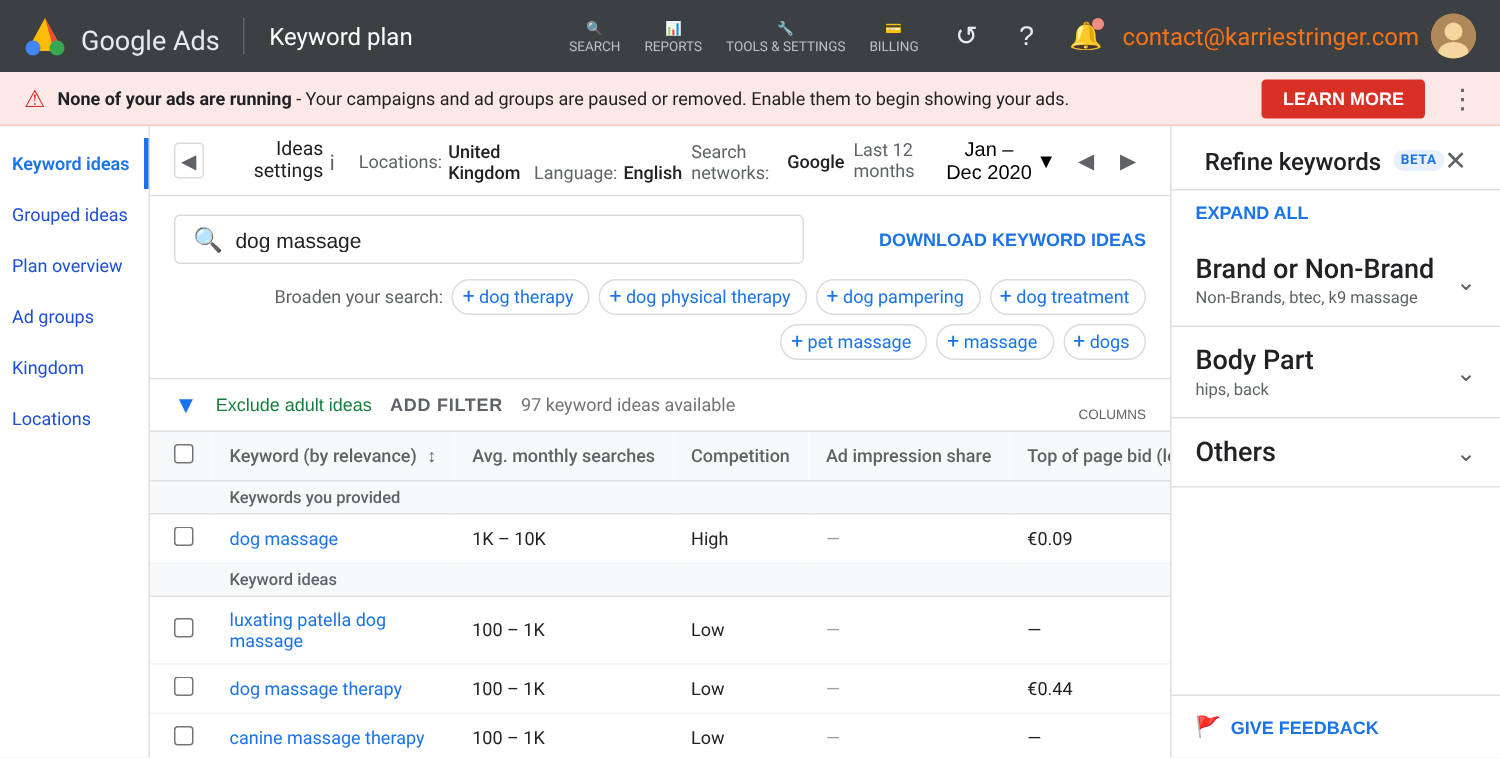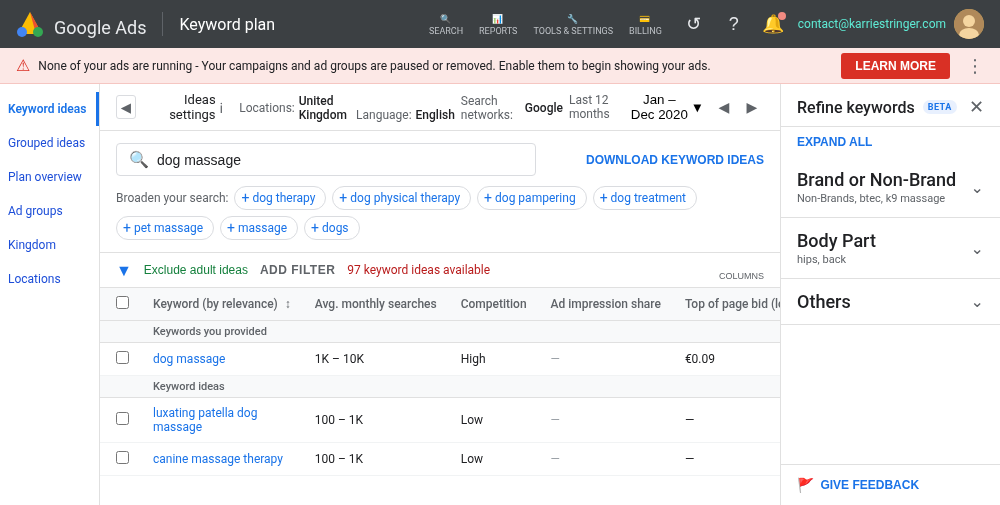--- a/index.html
+++ b/index.html
@@ -14,30 +14,30 @@
     .divider-v { width: 1px; height: 24px; background: #5f6368; margin: 0 16px; }
     .page-title-nav { color: #fff; font-size: 16px; font-weight: 400; }
     .nav-actions { display: flex; align-items: center; gap: 16px; margin-left: auto; }
     .nav-icon-group { display: flex; flex-direction: column; align-items: center; cursor: pointer; }
     .nav-icon-group span { font-size: 9px; color: #bdc1c6; margin-top: 2px; }
     .nav-icon { color: #e8eaed; font-size: 18px; }
     .nav-right { display: flex; align-items: center; gap: 8px; }
     .nav-btn { background: none; border: none; color: #e8eaed; cursor: pointer; font-size: 18px; width: 32px; height: 32px; border-radius: 50%; display: flex; align-items: center; justify-content: center; }
     .notification-btn { position: relative; }
     .notif-dot { position: absolute; top: 4px; right: 4px; width: 8px; height: 8px; background: #f28b82; border-radius: 50%; }
-    .user-email { color: #5eead4; font-size: 12px; }
+    .user-email { color: #f97316; font-size: 16px; }
     .avatar { width: 30px; height: 30px; border-radius: 50%; background: #c5a35a; display: flex; align-items: center; justify-content: center; overflow: hidden; }
 
     
     .alert-bar {
       background: #fce8e6; border-bottom: 1px solid #f5c6c2; display: flex; align-items: center; padding: 8px 16px; gap: 8px; height: 36px;
     }
     .alert-icon { color: #d93025; font-size: 16px; }
     .alert-text { font-size: 12px; color: #202124; flex: 1; }
-    .alert-text strong { font-weight: 400; }
+    .alert-text strong { font-weight: 700; }
     .learn-more-btn { background: #d93025; color: #fff; border: none; padding: 6px 14px; border-radius: 3px; font-size: 12px; font-weight: 600; cursor: pointer; white-space: nowrap; }
     .alert-more { color: #5f6368; font-size: 18px; cursor: pointer; background: none; border: none; margin-left: 8px; }
 
     
     .main-layout { display: flex; height: calc(505px - 84px); }
 
     
     .sidebar { width: 100px; background: #fff; border-right: 1px solid #e0e0e0; display: flex; flex-direction: column; padding-top: 8px; flex-shrink: 0; }
     .sidebar-item { padding: 10px 8px; cursor: pointer; font-size: 12px; color: #1d4ed8; display: flex; align-items: center; justify-content: flex-start; }
     .sidebar-item.active { color: #1a73e8; border-right: 3px solid #1a73e8; font-weight: 600; }
@@ -64,31 +64,31 @@
 
     
     .search-section { background: #fff; padding: 12px 16px; border-bottom: 1px solid #e0e0e0; flex-shrink: 0; }
     .search-row { display: flex; align-items: center; justify-content: space-between; }
     .search-box { display: flex; align-items: center; border: 1px solid #dadce0; border-radius: 4px; padding: 6px 12px; width: 420px; gap: 8px; }
     .search-icon-sm { color: #5f6368; font-size: 16px; }
     .search-input { border: none; outline: none; font-size: 14px; color: #202124; width: 100%; background: transparent; }
     .download-btn { color: #1a73e8; font-size: 12px; font-weight: 600; cursor: pointer; background: none; border: none; }
 
     
-    .broaden-row { margin-top: 10px; display: flex; align-items: center; gap: 6px; flex-wrap: wrap; }
+    .broaden-row { margin-top: 10px; display: flex; align-items: center; gap: 6px; flex-wrap: wrap; justify-content: flex-end; }
     .broaden-label { font-size: 12px; color: #5f6368; white-space: nowrap; }
     .tag-chip { display: flex; align-items: center; gap: 3px; border: 1px solid #dadce0; border-radius: 16px; padding: 3px 10px 3px 6px; font-size: 12px; color: #1a73e8; cursor: pointer; background: #fff; white-space: nowrap; }
     .tag-plus { font-size: 14px; color: #1a73e8; }
 
     
     .filter-bar { background: #fff; border-bottom: 1px solid #e0e0e0; display: flex; align-items: center; padding: 6px 16px; gap: 12px; flex-shrink: 0; }
     .filter-icon { color: #1a73e8; font-size: 16px; }
     .filter-exclude-btn { color: #15803d; font-size: 12px; cursor: pointer; background: none; border: none; display: flex; align-items: center; gap: 4px; }
     .add-filter-btn { color: #5f6368; font-size: 12px; font-weight: 600; cursor: pointer; background: none; border: none; letter-spacing: 0.5px; }
-    .keyword-count { font-size: 12px; color: #b91c1c; flex: 1; }
+    .keyword-count { font-size: 12px; color: #737373; flex: 1; }
     .columns-btn { display: flex; flex-direction: column; align-items: center; gap: 2px; cursor: pointer; background: none; border: none; }
     .columns-icon-lines { display: flex; flex-direction: column; gap: 2px; }
     .columns-icon-lines span { display: block; height: 2px; background: #5f6368; }
     .columns-label { font-size: 9px; color: #5f6368; text-transform: uppercase; }
 
     
     .table-wrapper { flex: 1; overflow-y: auto; background: #fff; }
     table { width: 100%; border-collapse: collapse; font-size: 12px; }
     thead th { background: #f8f9fa; border-bottom: 1px solid #e0e0e0; padding: 8px 12px; text-align: left; color: #5f6368; font-weight: 500; white-space: nowrap; position: sticky; top: 0; z-index: 1; }
     thead th.sortable { cursor: pointer; }
@@ -96,21 +96,21 @@
     tbody tr { border-bottom: 1px solid #f1f3f4; }
     td { padding: 8px 12px; color: #202124; }
     .section-header-row td { background: #f8f9fa; font-weight: 500; color: #5f6368; font-size: 11px; padding: 4px 12px; border-bottom: 1px solid #e0e0e0; }
     .keyword-link { color: #1a73e8; cursor: pointer; }
     .dash { color: #9aa0a6; }
     .sort-arrow { margin-left: 4px; color: #5f6368; }
     input[type="checkbox"] { cursor: pointer; }
 
     
     .refine-panel { width: 220px; background: #fff; border-left: 1px solid #e0e0e0; display: flex; flex-direction: column; flex-shrink: 0; }
-    .refine-header { display: flex; align-items: center; justify-content: space-between; padding: 12px 16px 8px; border-bottom: 1px solid #e0e0e0; }
+    .refine-header { display: flex; align-items: center; justify-content: center; padding: 12px 16px 8px; border-bottom: 1px solid #e0e0e0; }
     .refine-title { font-size: 16px; font-weight: 500; color: #202124; display: flex; align-items: center; gap: 8px; }
     .beta-badge { background: #e8f0fe; color: #1a73e8; font-size: 9px; font-weight: 700; padding: 2px 5px; border-radius: 10px; letter-spacing: 0.5px; }
     .close-btn { background: none; border: none; cursor: pointer; color: #5f6368; font-size: 18px; }
     .expand-all-btn { color: #1a73e8; font-size: 12px; font-weight: 600; cursor: pointer; background: none; border: none; padding: 8px 16px; text-align: left; }
     .refine-section { border-bottom: 1px solid #e0e0e0; padding: 12px 16px; cursor: pointer; }
     .refine-section-header { display: flex; align-items: center; justify-content: space-between; }
     .refine-section-title { font-size: 18px; font-weight: 500; color: #202124; }
     .refine-section-sub { font-size: 11px; color: #5f6368; margin-top: 2px; }
     .chevron-icon { color: #5f6368; font-size: 16px; }
     .refine-footer { margin-top: auto; padding: 12px 16px; border-top: 1px solid #e0e0e0; display: flex; align-items: center; gap: 6px; }
@@ -356,20 +356,33 @@
         <td>Low</td>
         <td class="dash">—</td>
         <td>—</td>
 
       </tr>
             <tr>
         <td class="check-col">
           <input type="checkbox" style="">
         </td>
         <td>
+          <span class="keyword-link">dog massage therapy</span>
+        </td>
+        <td>100 – 1K</td>
+        <td>Low</td>
+        <td class="dash">—</td>
+        <td>€0.44</td>
+
+      </tr>
+            <tr>
+        <td class="check-col">
+          <input type="checkbox" style="">
+        </td>
+        <td>
           <span class="keyword-link">canine massage therapy</span>
         </td>
         <td>100 – 1K</td>
         <td>Low</td>
         <td class="dash">—</td>
         <td>—</td>
 
       </tr>
           </tbody>
       </table>

